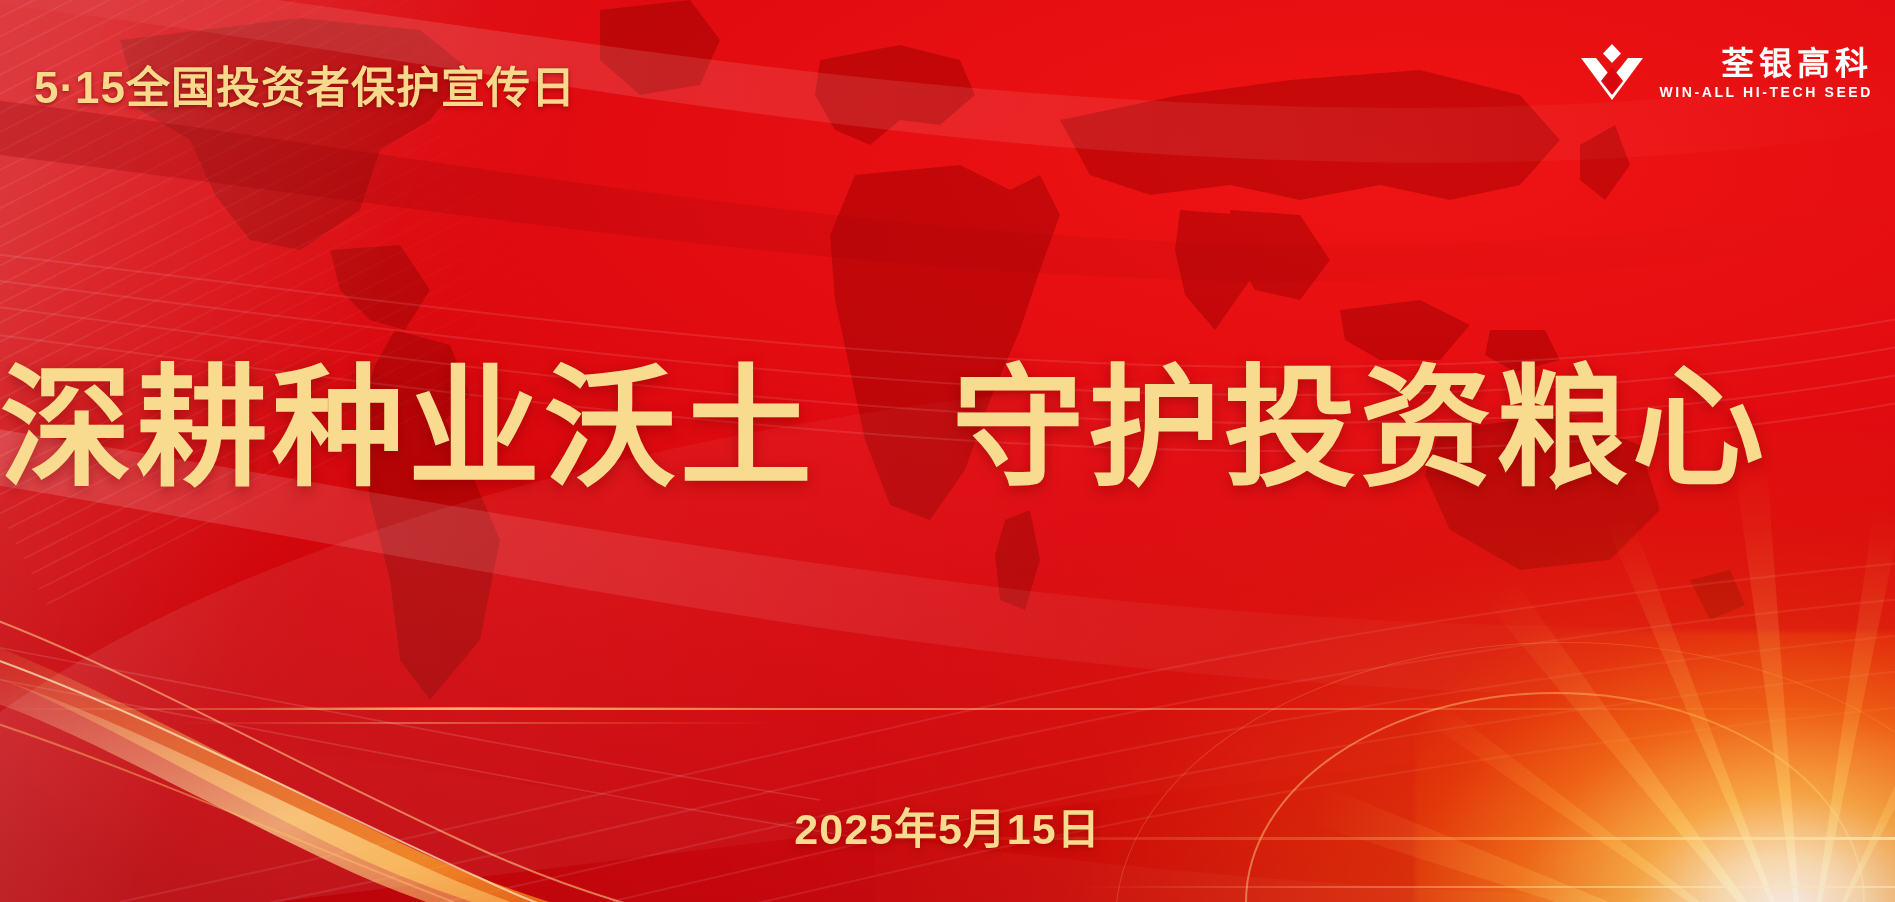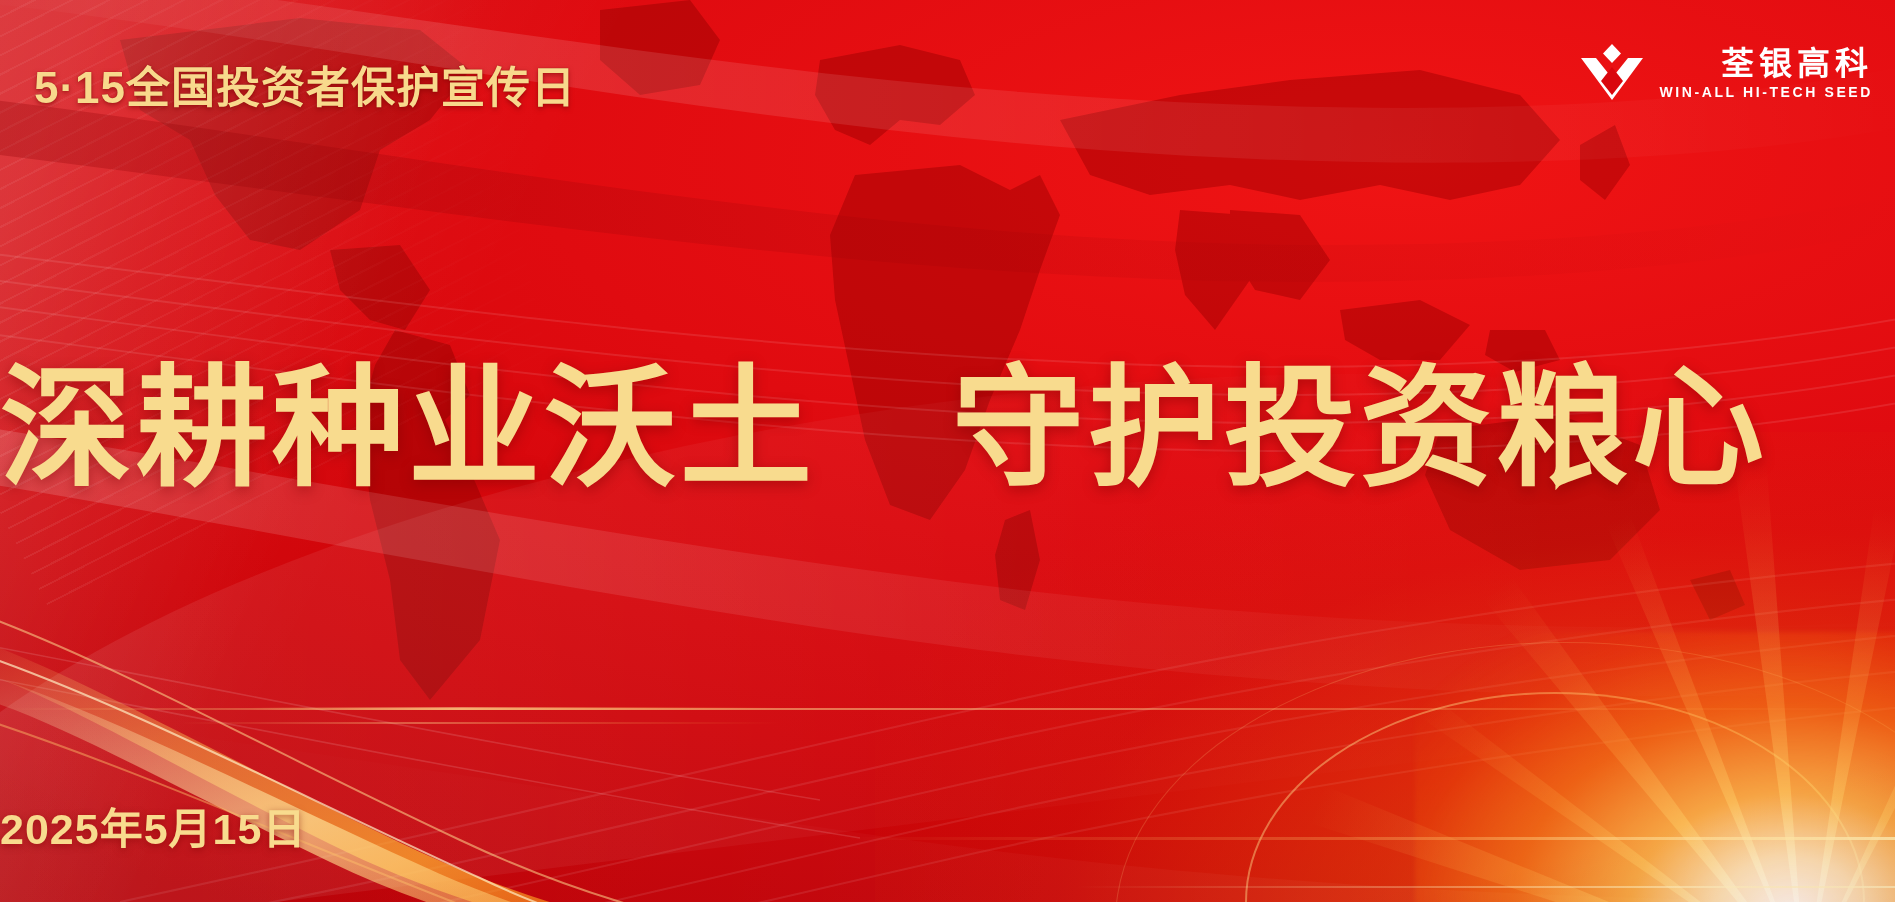--- a/index.html
+++ b/index.html
@@ -154,21 +154,21 @@
     font-weight:bold;
     color:#F8DB8E;
     letter-spacing:4px;
     line-height:1.12;
     white-space:nowrap;
     text-shadow:0 4px 14px rgba(120,0,0,.45);
   }
 
   .date{
     position:absolute;left:0;right:0;top:794px;
-    text-align:left;
+    text-align:center;
     font-size:43px;
     font-weight:bold;
     color:#F8DB8E;
     letter-spacing:1px;
     text-shadow:0 2px 7px rgba(120,0,0,.5);
   }
 </style>
 </head>
 <body>
 

